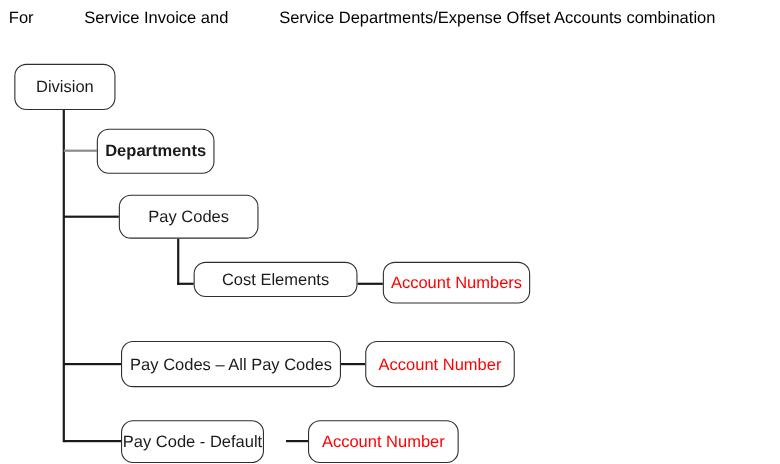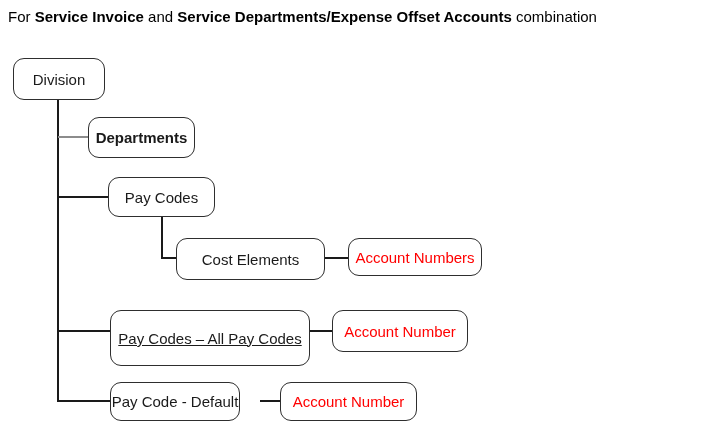--- a/index.html
+++ b/index.html
@@ -14,21 +14,21 @@
   body{
     width:709px;height:422px;position:relative;overflow:hidden;
     font-family:"Liberation Sans", sans-serif;
     color:var(--text);
   }
   .title{
     position:absolute;left:8px;top:7px;
     font-size:15px;line-height:20px;color:#000;
     white-space:nowrap;
   }
-  .title b{font-weight:bold;}
+  .title b{font-weight:normal;margin-left:42px;}
   .node{
     position:absolute;
     border:1.5px solid var(--border);
     border-radius:11px;
     background:var(--bg);
     display:flex;align-items:center;justify-content:center;
     font-size:15px;line-height:1;white-space:nowrap;
     box-sizing:border-box;
     text-align:center;
   }
@@ -53,33 +53,33 @@
 <div class="line" style="left:260px;top:400px;width:20px;height:2px;"></div>
 
 <div class="node" style="left:13px;top:58px;width:92px;height:42px;">
   <span>Division</span>
 </div>
 
 <div class="node" style="left:88px;top:117px;width:107px;height:41px;font-weight:bold;">
   <span>Departments</span>
 </div>
 
-<div class="node" style="left:108px;top:177px;width:107px;height:40px;">
+<div class="node" style="left:108px;top:177px;width:127px;height:40px;">
   <span>Pay Codes</span>
 </div>
 
-<div class="node" style="left:176px;top:238px;width:149px;height:42px;">
+<div class="node" style="left:176px;top:238px;width:149px;height:32px;">
   <span>Cost Elements</span>
 </div>
 
 <div class="node red" style="left:348px;top:238px;width:134px;height:38px;">
   <span>Account Numbers</span>
 </div>
 
-<div class="node" style="left:110px;top:310px;width:200px;height:56px;text-decoration:underline;">
+<div class="node" style="left:110px;top:310px;width:200px;height:42px;">
   <span>Pay Codes – All Pay Codes</span>
 </div>
 
 <div class="node red" style="left:332px;top:310px;width:136px;height:42px;">
   <span>Account Number</span>
 </div>
 
 <div class="node" style="left:110px;top:382px;width:130px;height:39px;">
   <span>Pay Code - Default</span>
 </div>

